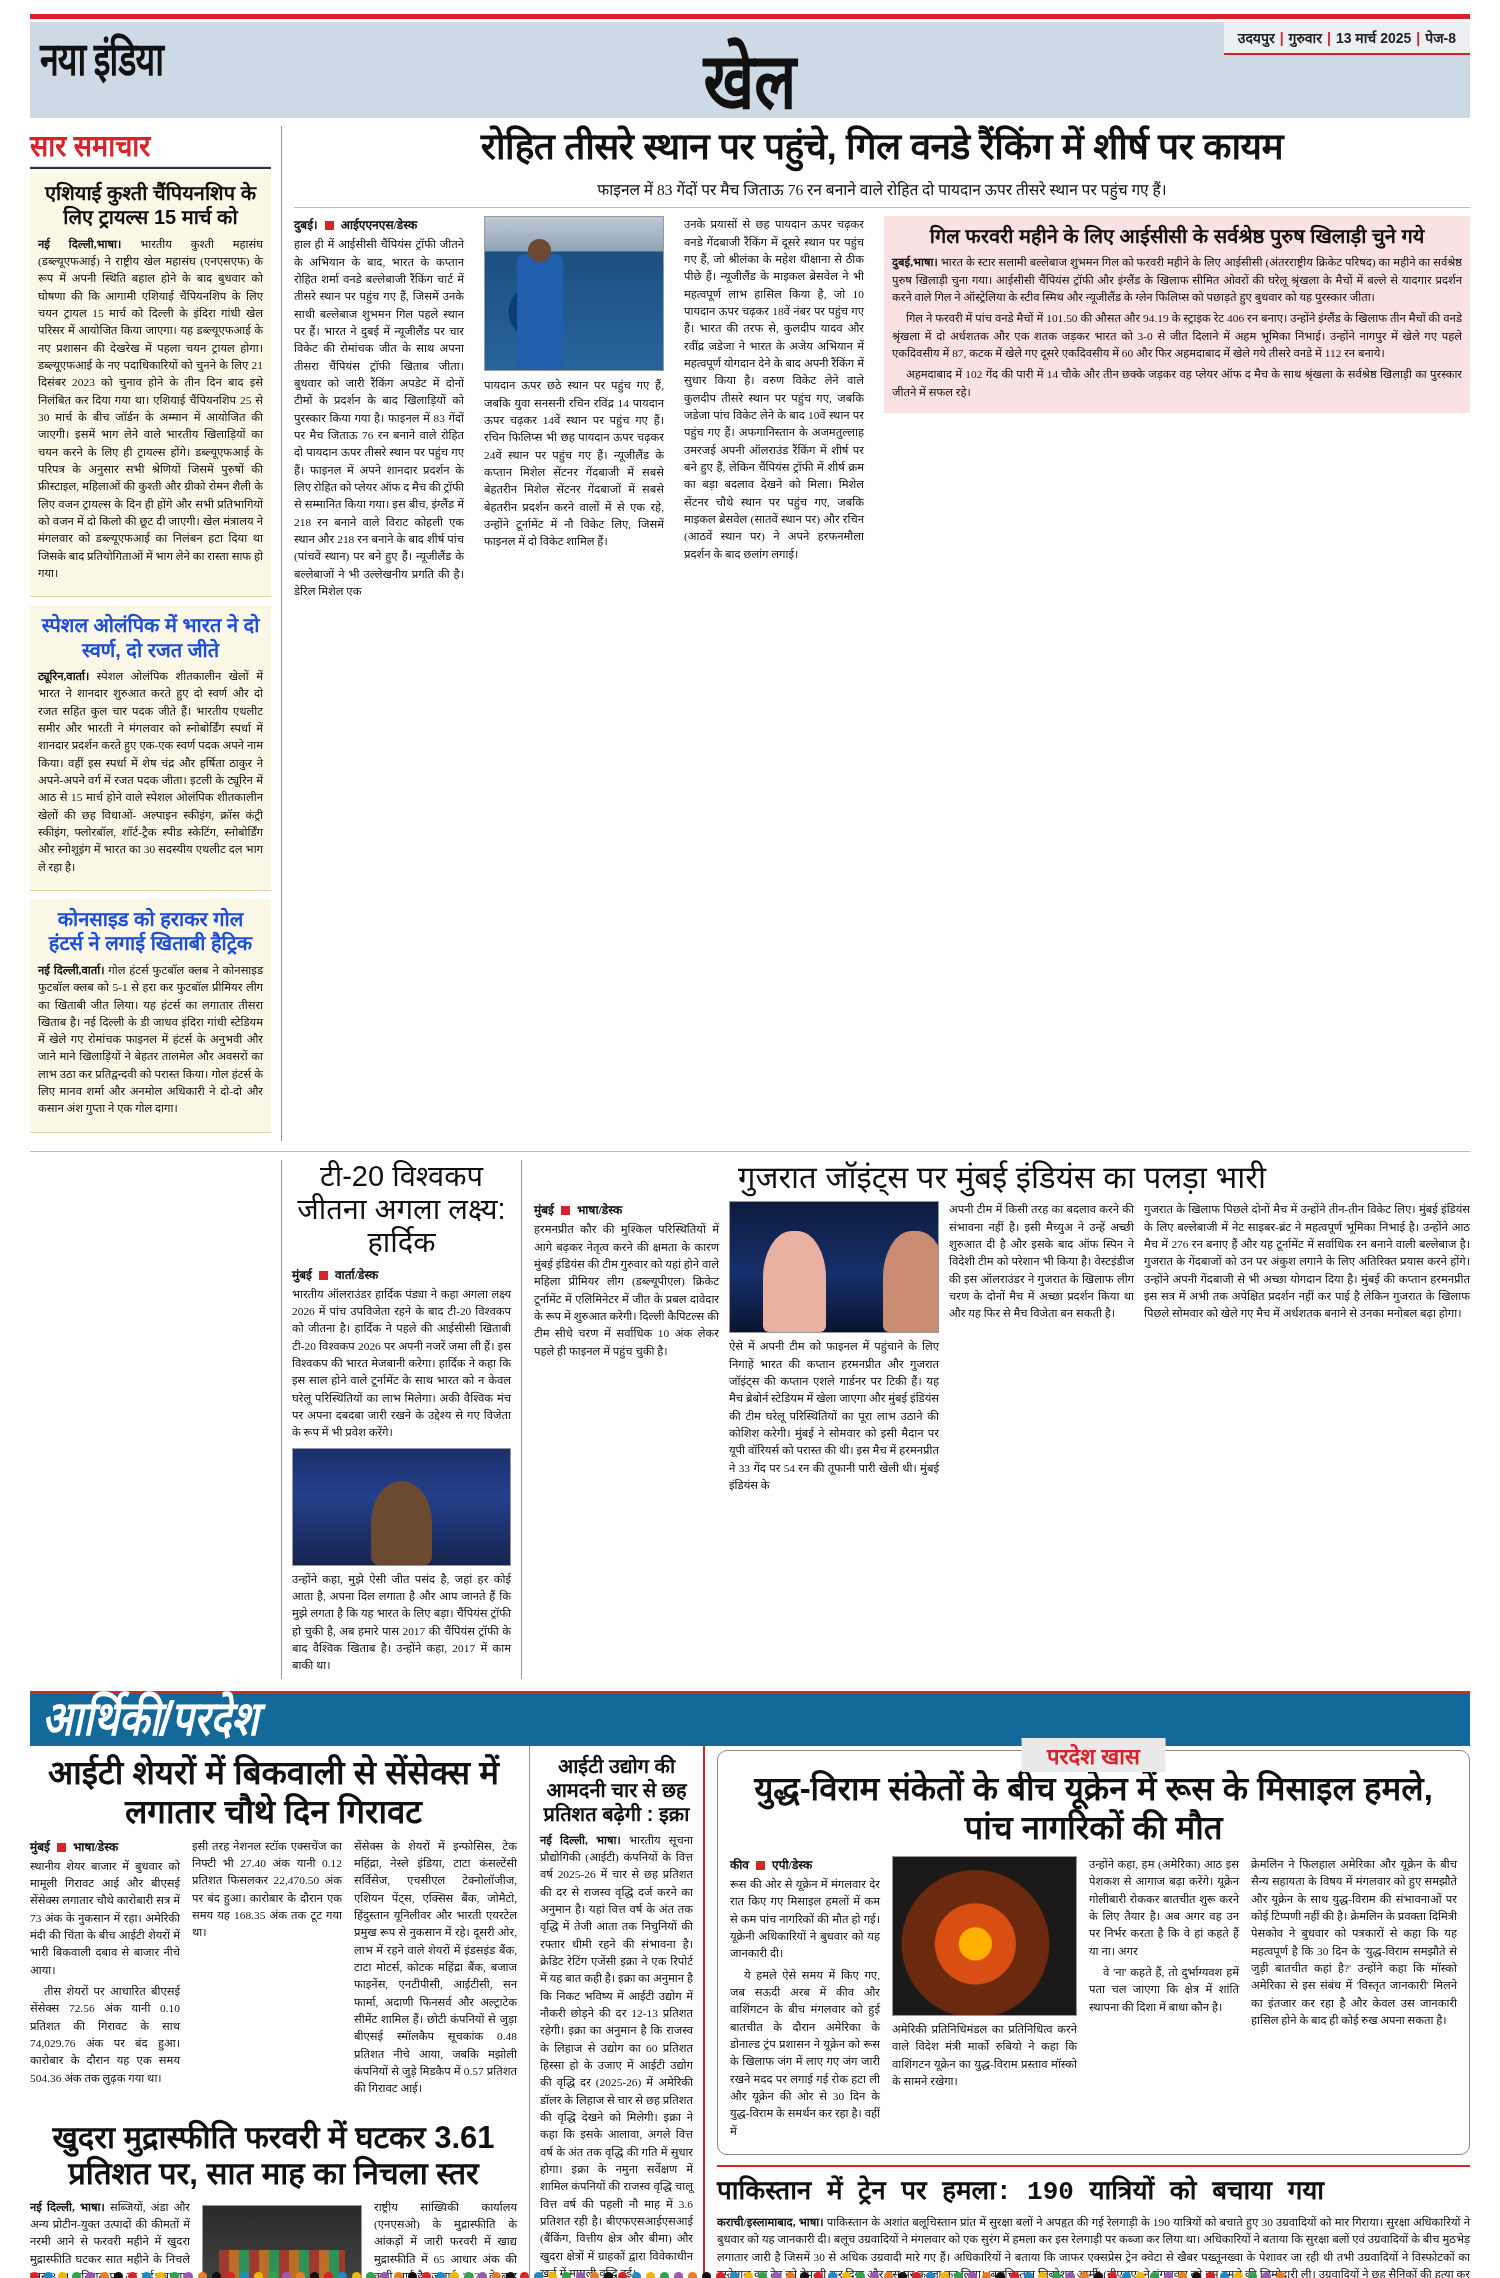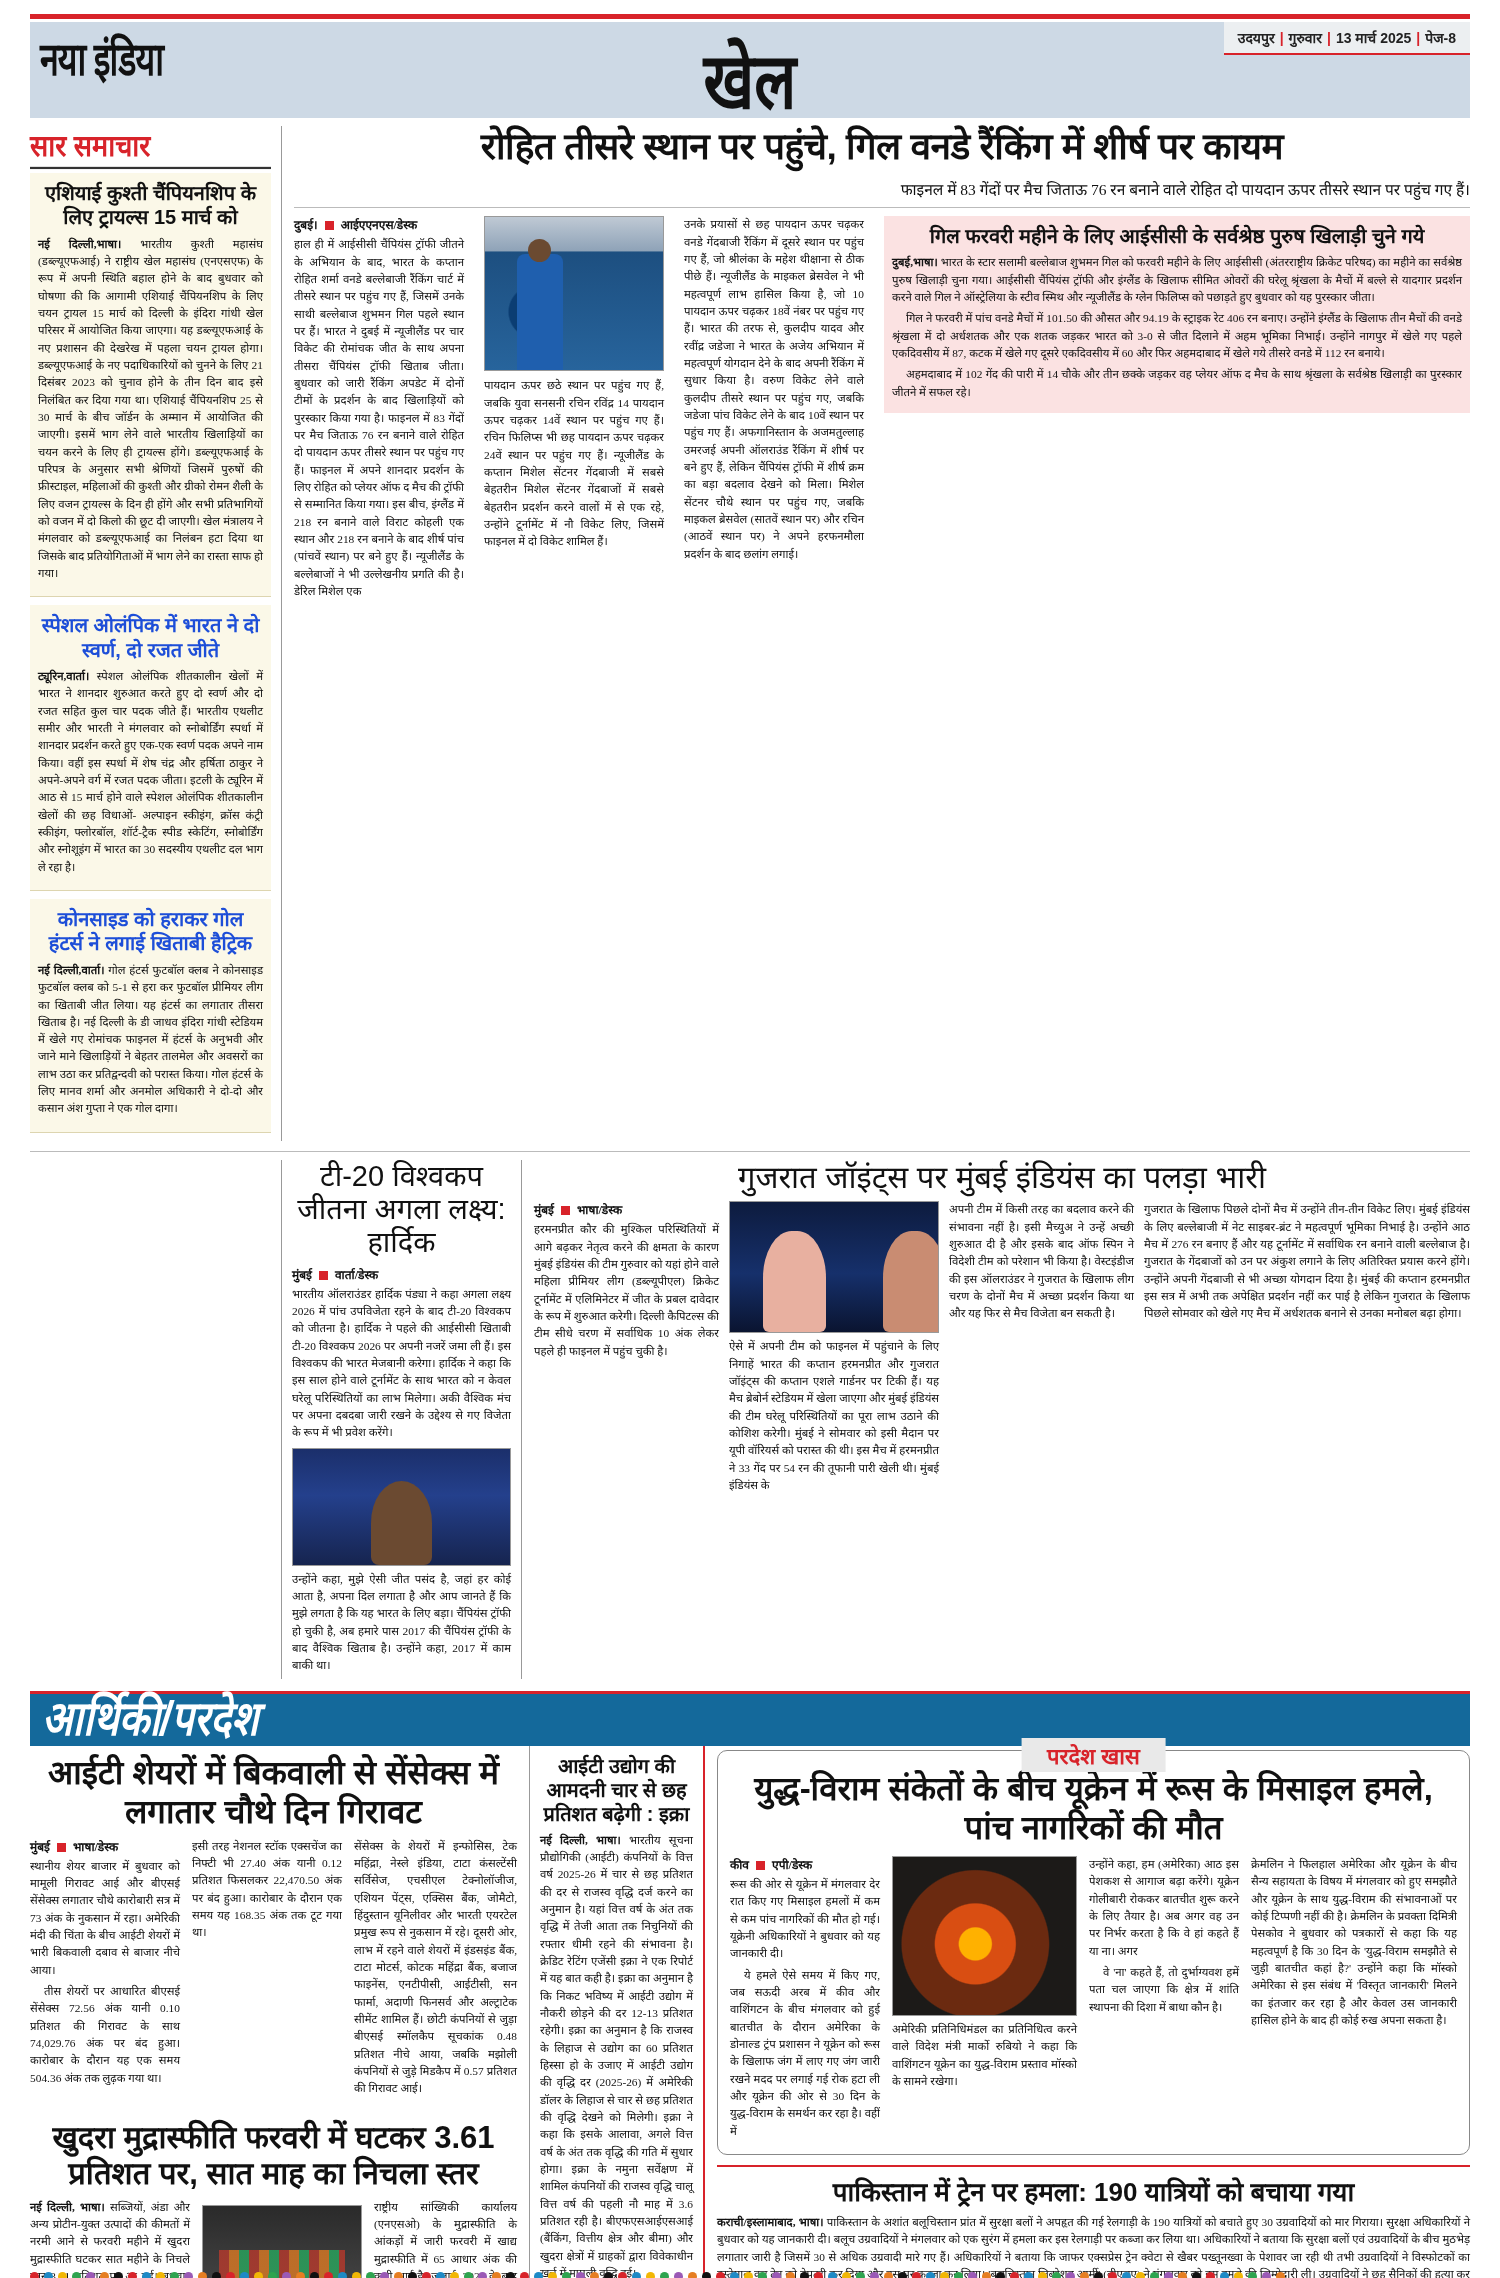--- a/index.html
+++ b/index.html
@@ -64,21 +64,21 @@
   }
   .sb-title.red { color: #1d4ed8; }
 
   .main-sports { flex: 1; padding-left: 12px; }
   .lead-head {
     font-family: "Liberation Sans", sans-serif;
     font-weight: bold; font-size: 37px; line-height: 1.12;
     text-align: center; letter-spacing: -0.5px; margin-bottom: 6px;
   }
   .lead-sub {
-    text-align: right; font-size: 15.5px; font-weight: normal;
+    text-align: center; font-size: 15.5px; font-weight: normal;
     padding: 5px 0 7px; border-bottom: 1px solid #bbb; margin-bottom: 8px;
   }
   .lead-grid { display: flex; gap: 20px; }
   .lead-c1 { width: 170px; flex:0 0 170px; }
   .lead-c2 { width: 180px; flex:0 0 180px; }
   .lead-c3 { width: 180px; flex:0 0 180px; }
   .lead-c4 { flex: 1; }
   .photo {
     width: 100%; border: 1px solid #999; display:block;
     background: linear-gradient(170deg,#3f6fa8 0%,#6d9acb 45%,#2a4f78 100%);
@@ -175,22 +175,22 @@
   .pk-head {
     font-family: "Liberation Sans", sans-serif; font-weight: bold;
     font-size: 33px; line-height: 1.2; text-align: center; margin-bottom: 8px;
   }
   .photo.fire { height: 160px; width:100%;
     background: radial-gradient(circle at 45% 55%, #ffb100 0 12%, #d94e12 13% 30%, #6b2a10 31% 55%, #1c1a18 56%);
   }
   .sep-red { border-top: 2px solid #d8232a; margin: 10px 0; }
 
   .bn-head {
-    font-family: Liberation Sans, sans-serif; font-weight: bold;
-    font-size: 26px; line-height: 1.2; text-align: center; margin-bottom: 6px;
+    font-family: Liberation Mono, monospace; font-weight: bold;
+    font-size: 26px; line-height: 1.2; margin-bottom: 6px;
   }
 
   
   .footer-dots {
     position: absolute; bottom: 10px; left: 30px; right: 30px; height: 12px;
     display: flex; gap: 5px; align-items:center;
   }
   .footer-dots i { display:block; width:9px; height:9px; border-radius:50%; }
 </style>
 </head>

